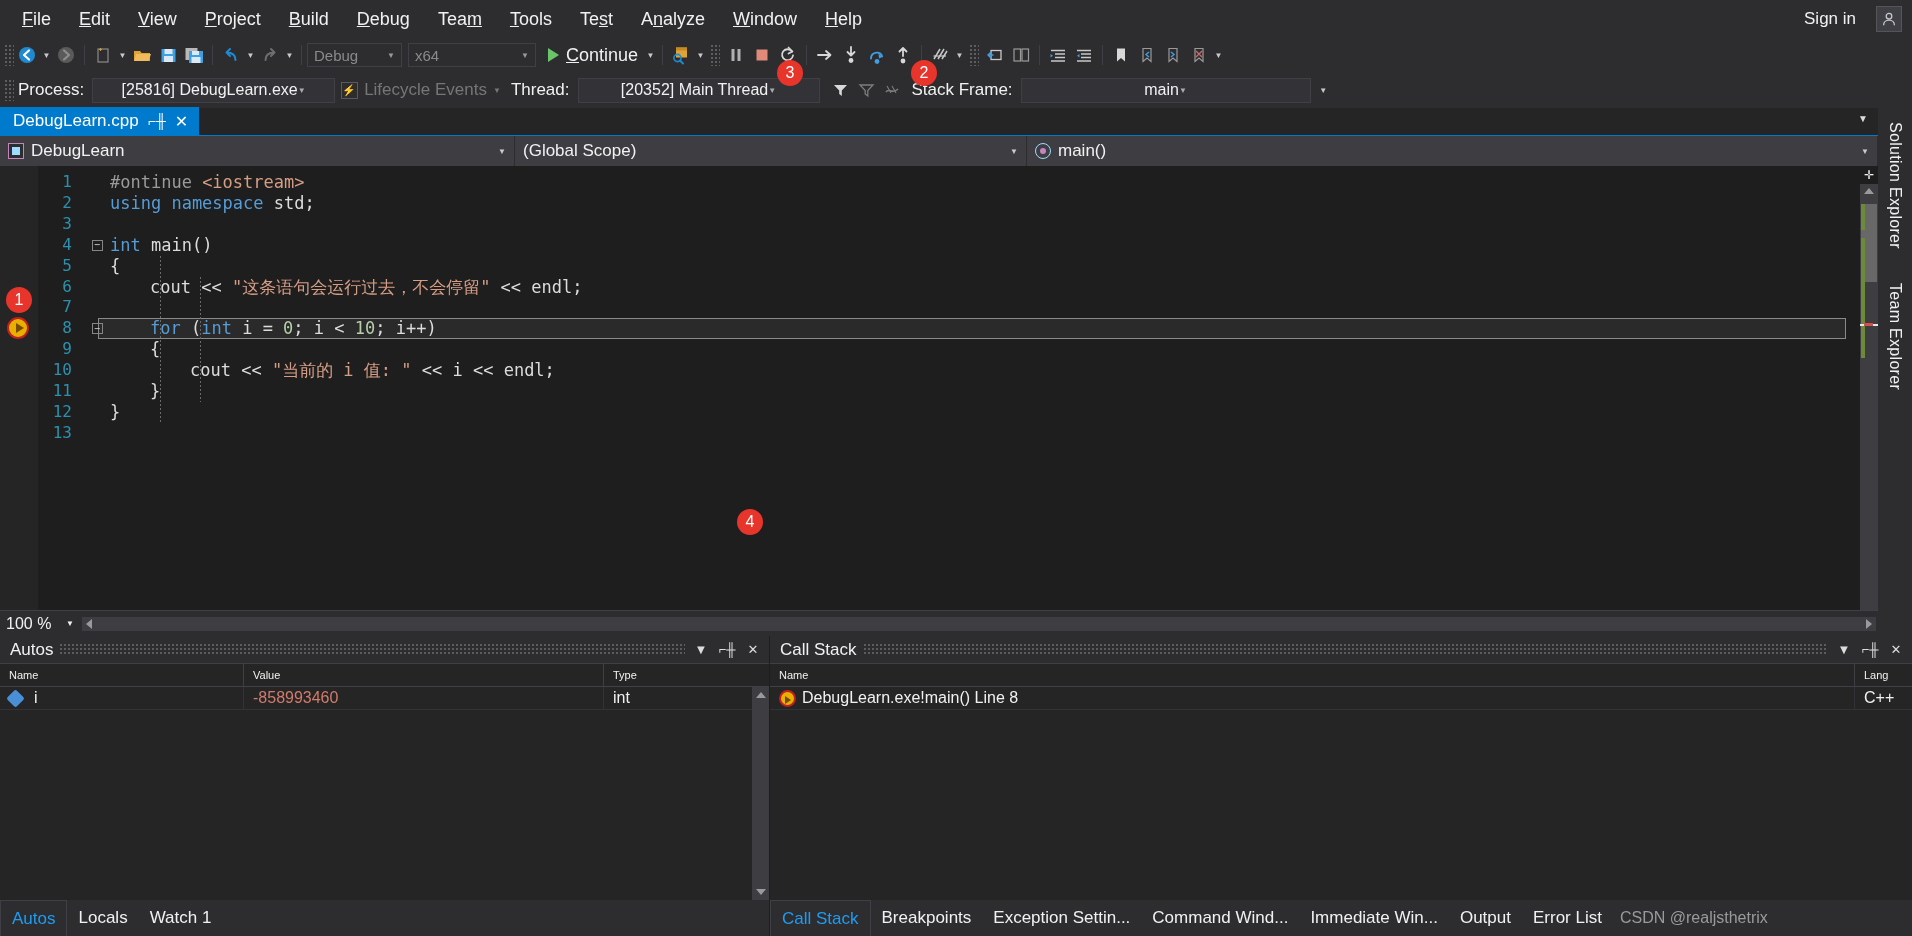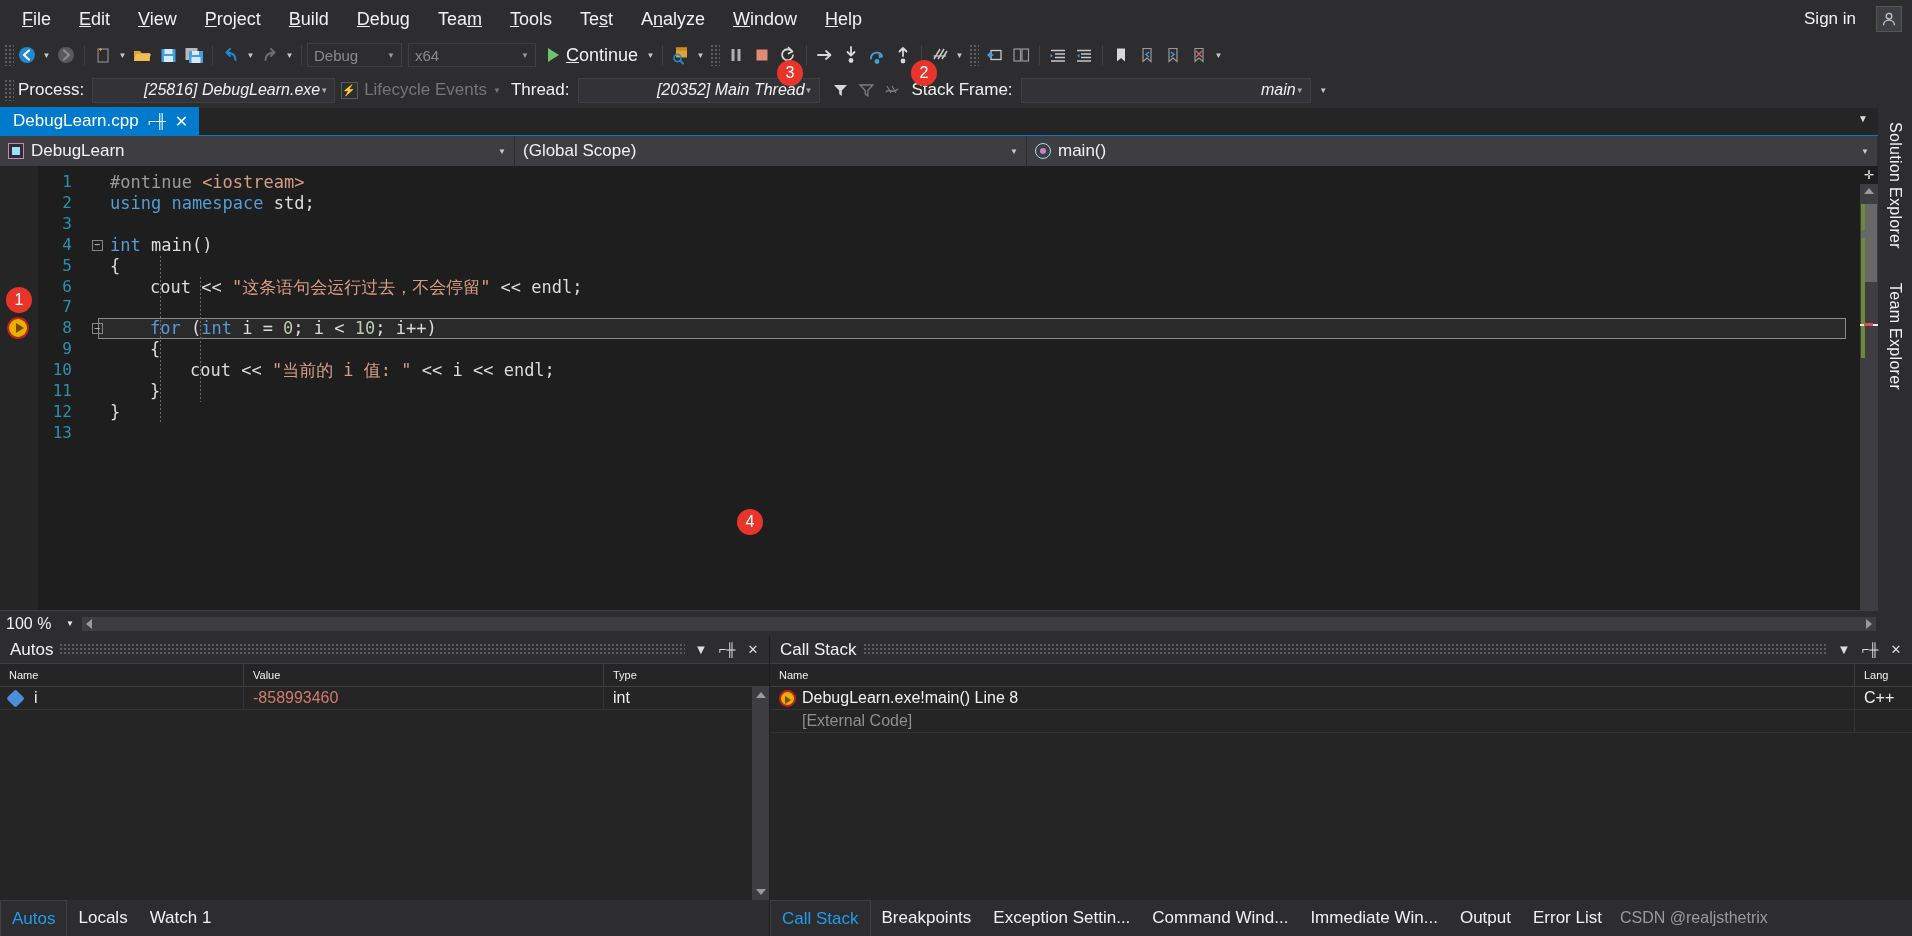--- a/index.html
+++ b/index.html
@@ -58,22 +58,22 @@
     border-top: 7px solid transparent; border-bottom: 7px solid transparent; }
 
   
   .procbar {
     height: 36px; background: #2d2d30; display: flex; align-items: center;
     padding-left: 4px; flex: 0 0 36px; position: relative;
   }
   .pb-label { font-size: 17px; color: #f1f1f1; margin: 0 8px 0 4px; white-space: nowrap; }
   .pb-combo {
     height: 25px; border: 1px solid #3f3f46; background: #333337; color: #f1f1f1;
-    display: flex; align-items: center; justify-content: flex-end;
-    padding: 0 6px; font-size: 16px; font-style: italic;
+    display: flex; align-items: center; justify-content: center;
+    padding: 0 6px; font-size: 16px;
   }
   .pb-combo .ca { font-size: 8px; color: #aaa; }
   .lifecycle { display: flex; align-items: center; gap: 6px; color: #767676; font-size: 17px; margin: 0 6px; }
   .lc-box { width: 17px; height: 17px; border: 1px solid #5a5a5a; color: #5a9fd4;
     font-size: 11px; display: flex; align-items: center; justify-content: center; }
 
   
   .mainrow { flex: 1 1 auto; display: flex; min-height: 0; }
   .center { flex: 1 1 auto; display: flex; flex-direction: column; min-width: 0; }
   .rightbar {
@@ -647,27 +647,20 @@
       </div>
       <div class="grid-body">
         <div class="grid-rows" id="stack-rows">
             <div class="grow">
               <div class="gc" style="flex: 1 1 auto;">
                 <span class="stack-ico"></span>
                 <span>DebugLearn.exe!main() Line 8</span>
               </div>
               <div class="gc" style="width: 57px; border-right: none;">C++</div>
             </div>
-            <div class="grow">
-              <div class="gc" style="flex: 1 1 auto;">
-                <span style="width: 17px; flex: 0 0 17px; margin-right: 6px;"></span>
-                <span class="ext-code">[External Code]</span>
-              </div>
-              <div class="gc" style="width: 57px; border-right: none;"></div>
-            </div>
           </div>
       </div>
     </div>
   </div>
 
   <div class="bottomtabs">
     <div class="bt-left-group" id="bt-left">
         <div class="bt sel">Autos</div>
         <div class="bt">Locals</div>
         <div class="bt">Watch 1</div>

